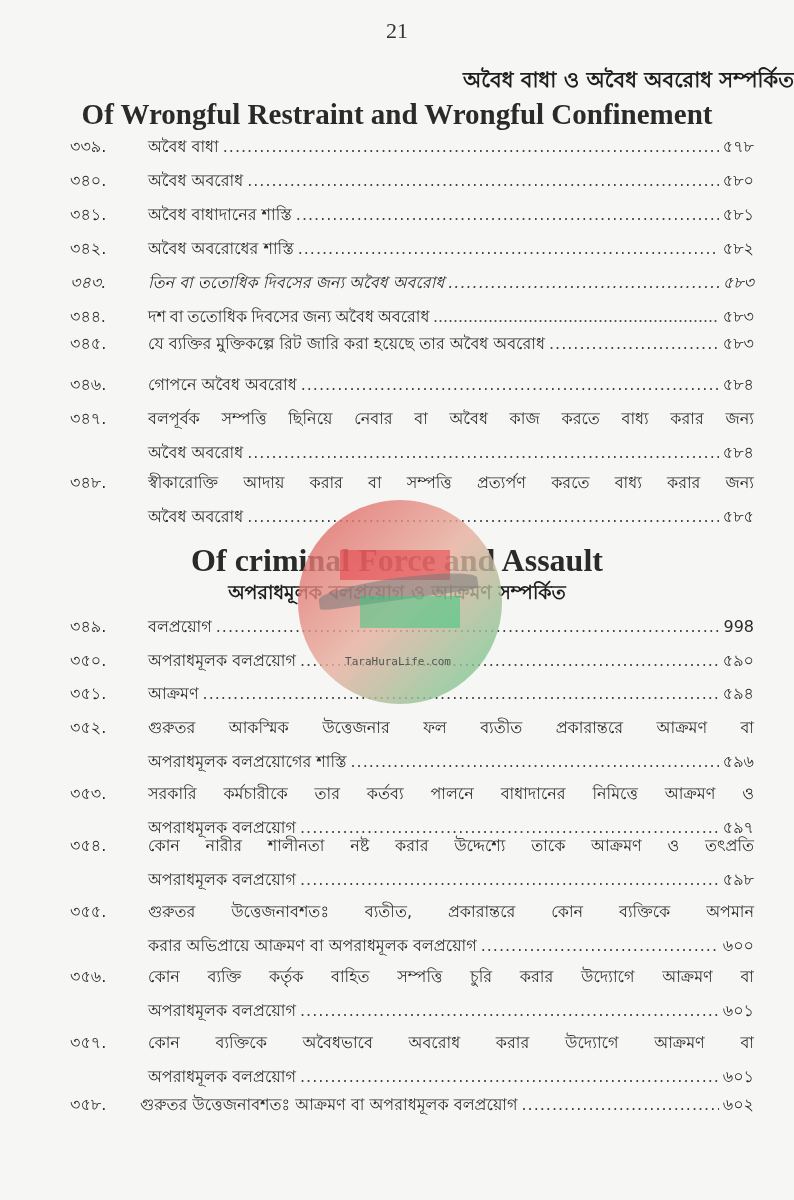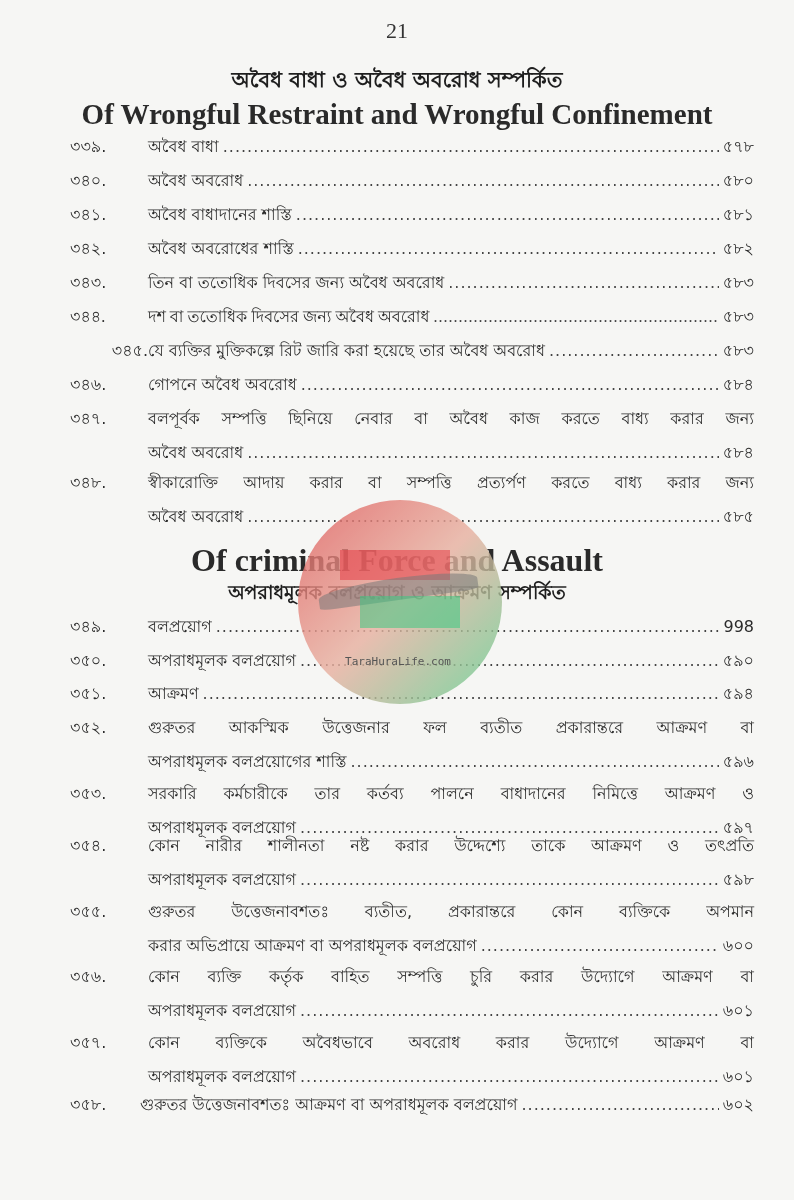--- a/index.html
+++ b/index.html
@@ -61,21 +61,21 @@
     font-family:"DejaVu Sans Mono", monospace; font-size:11px; color:#555;margin-top:21px;
   }
 </style>
 </head>
 <body>
 
 <div class="page">
 
   <div class="page-number">21</div>
 
-  <div class="heading-bn" style="top:64px;">অবৈধ বাধা ও অবৈধ অবরোধ সম্পর্কিত</div>
+  <div class="heading-bn" style="top:64px;text-align:right;">অবৈধ বাধা ও অবৈধ অবরোধ সম্পর্কিত</div>
   <div class="heading-en" style="top:98px;font-size:29px;">Of Wrongful Restraint and Wrongful Confinement</div>
 
   <div class="entry" style="top:130px;">
     <div class="row">
         <span class="num">৩৩৯.</span>
         <span class="title">অবৈধ বাধা</span>
         <span class="dots">.....................................................................................................................................................</span>
         <span class="pg">৫৭৮</span>
       </div>
   </div>
@@ -96,37 +96,37 @@
       </div>
   </div>
   <div class="entry" style="top:232px;">
     <div class="row">
         <span class="num">৩৪২.</span>
         <span class="title">অবৈধ অবরোধের শাস্তি</span>
         <span class="dots">.....................................................................................................................................................</span>
         <span class="pg">৫৮২</span>
       </div>
   </div>
-  <div class="entry" style="top:266px;">
+  <div class="entry" style="top:266px;font-style:italic;">
     <div class="row">
         <span class="num">৩৪৩.</span>
         <span class="title">তিন বা ততোধিক দিবসের জন্য অবৈধ অবরোধ</span>
         <span class="dots">.....................................................................................................................................................</span>
         <span class="pg">৫৮৩</span>
       </div>
   </div>
   <div class="entry" style="top:300px;font-family:Liberation Serif, serif;">
     <div class="row">
         <span class="num">৩৪৪.</span>
         <span class="title">দশ বা ততোধিক দিবসের জন্য অবৈধ অবরোধ</span>
         <span class="dots">.....................................................................................................................................................</span>
         <span class="pg">৫৮৩</span>
       </div>
   </div>
-  <div class="entry" style="top:334px;text-align:right;">
+  <div class="entry" style="top:327px;">
     <div class="row">
         <span class="num">৩৪৫.</span>
         <span class="title">যে ব্যক্তির মুক্তিকল্পে রিট জারি করা হয়েছে তার অবৈধ অবরোধ</span>
         <span class="dots">.....................................................................................................................................................</span>
         <span class="pg">৫৮৩</span>
       </div>
   </div>
   <div class="entry" style="top:368px;">
     <div class="row">
         <span class="num">৩৪৬.</span>

